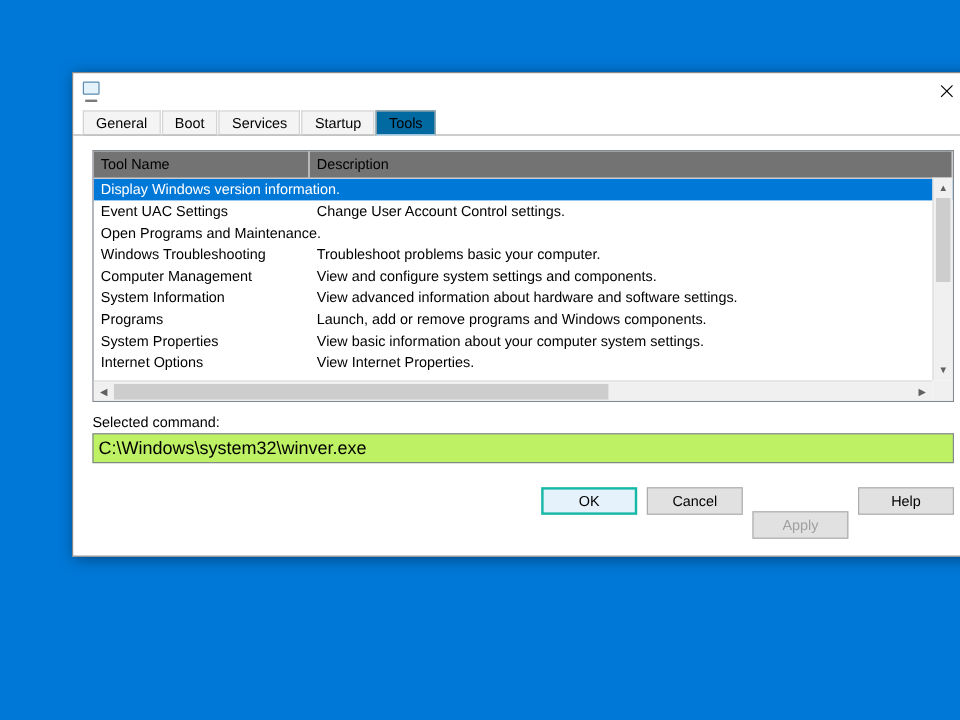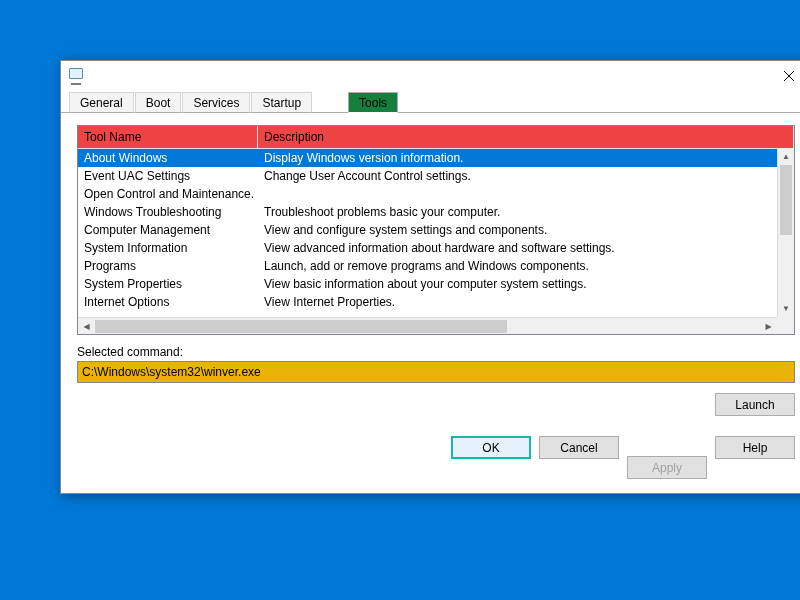--- a/index.html
+++ b/index.html
@@ -77,38 +77,37 @@
       border-bottom: none;
       margin-right: 1px;
       cursor: pointer;
       position: relative;
       top: 1px;
       background: #f4f4f4;
       border-color: #d4d4d4;
       border-bottom: 1px solid #acacac;
     }
     .tab.active {
-      background: #15803d;
+      background: #0369a1;
       border-color: #acacac;
       border-bottom: 1px solid #fff;
       z-index: 2;
-      margin-left: 35px;
     }
     .tab-content {
       padding: 12px 16px;
     }
     .list-container {
       border: 1px solid #828790;
       height: 210px;
       position: relative;
       overflow: hidden;
     }
     .list-header {
       display: flex;
-      background: #ef4444;
+      background: #737373;
       border-bottom: 1px solid #e0e0e0;
     }
     .list-header .col {
       padding: 4px 6px;
       border-right: 1px solid #e8e8e8;
       white-space: nowrap;
     }
     .col.name { width: 180px; flex: 0 0 180px; }
     .col.desc { flex: 1; }
     .list-body {
@@ -180,22 +179,22 @@
     }
     .field-label {
       margin-top: 10px;
       margin-bottom: 2px;
     }
     .text-field {
       width: 100%;
       border: 1px solid #828790;
       padding: 3px 4px;
       font-family: inherit;
-      font-size: 12px;
-      background: #eab308;
+      font-size: 15px;
+      background: #bef264;
     }
     .launch-row {
       display: flex;
       justify-content: flex-end;
       margin-top: 10px;
     }
     .btn {
       min-width: 80px;
       height: 23px;
       background: #e1e1e1;
@@ -250,29 +249,28 @@
 
   <div class="tab-content">
 
     <div class="list-container">
       <div class="list-header">
         <div class="col name">Tool Name</div>
         <div class="col desc">Description</div>
       </div>
       <div class="list-body" id="list-body">
           <div class="row selected">
-            <div class="cell col name">About Windows</div>
             <div class="cell col desc">Display Windows version information.</div>
           </div>
           <div class="row">
             <div class="cell col name">Event UAC Settings</div>
             <div class="cell col desc">Change User Account Control settings.</div>
           </div>
           <div class="row">
-            <div class="cell col desc">Open Control and Maintenance.</div>
+            <div class="cell col desc">Open Programs and Maintenance.</div>
           </div>
           <div class="row">
             <div class="cell col name">Windows Troubleshooting</div>
             <div class="cell col desc">Troubleshoot problems basic your computer.</div>
           </div>
           <div class="row">
             <div class="cell col name">Computer Management</div>
             <div class="cell col desc">View and configure system settings and components.</div>
           </div>
           <div class="row">
@@ -305,23 +303,20 @@
             <div class="thumb" style="width:62%"></div>
           </div>
         <div class="arrow">▶</div>
       </div>
       <div class="scroll-corner"></div>
     </div>
 
     <div class="field-label">Selected command:</div>
     <input class="text-field" type="text" readonly="" value="C:\Windows\system32\winver.exe" style="">
 
-    <div class="launch-row">
-      <button class="btn">Launch</button>
-    </div>
   </div>
 
   <div class="button-bar">
     <button class="btn default">OK</button>
     <button class="btn">Cancel</button>
     <button class="btn" disabled="">Apply</button>
     <button class="btn">Help</button>
   </div>
 </div>
 

